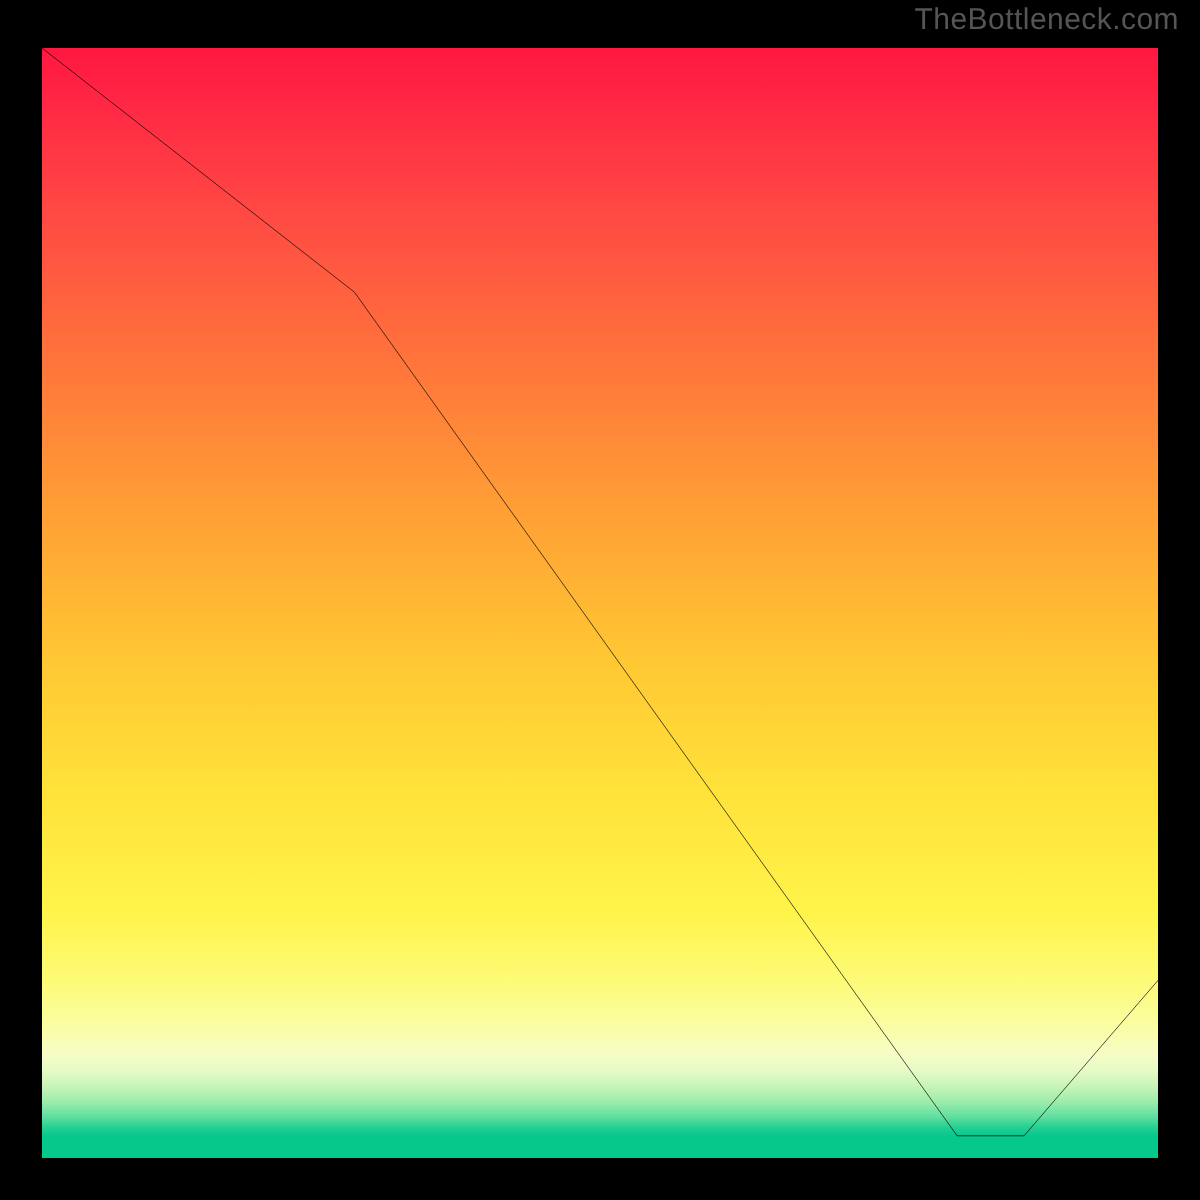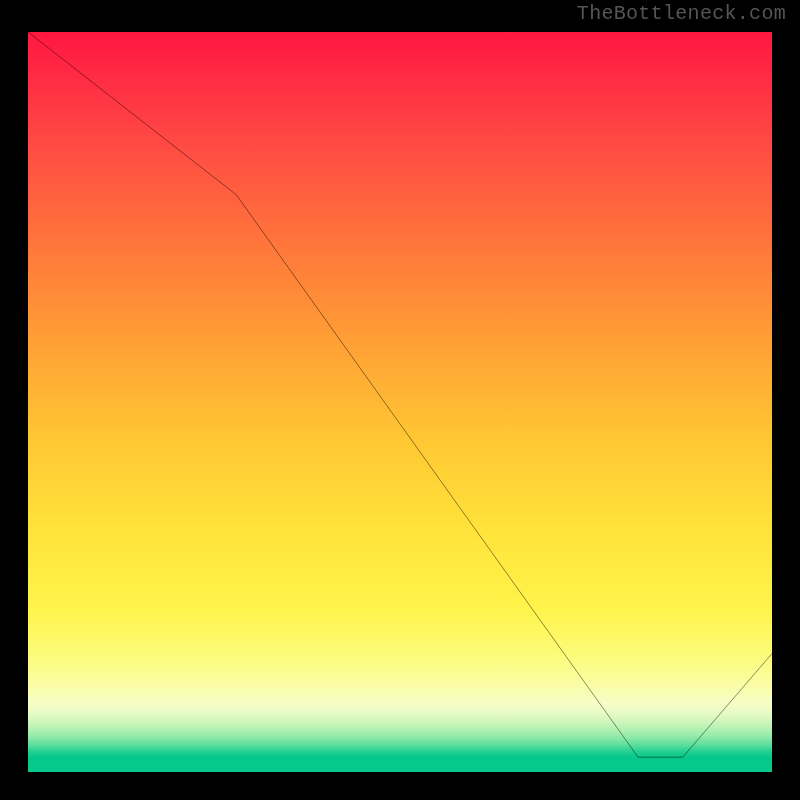--- a/index.html
+++ b/index.html
@@ -18,21 +18,20 @@
     box-sizing: border-box;
   }
   .watermark {
     position: absolute;
     top: 2px;
     right: 14px;
     color: #555;
     font-size: 20px;
     font-weight: 500;
     letter-spacing: 0.3px;
-    font-family: Liberation Mono, monospace;
   }
   
   .plot {
     position: absolute;
     left: 24px;
     right: 24px;
     top: 28px;
     bottom: 24px;
     border: 4px solid #000;
     box-sizing: border-box;

